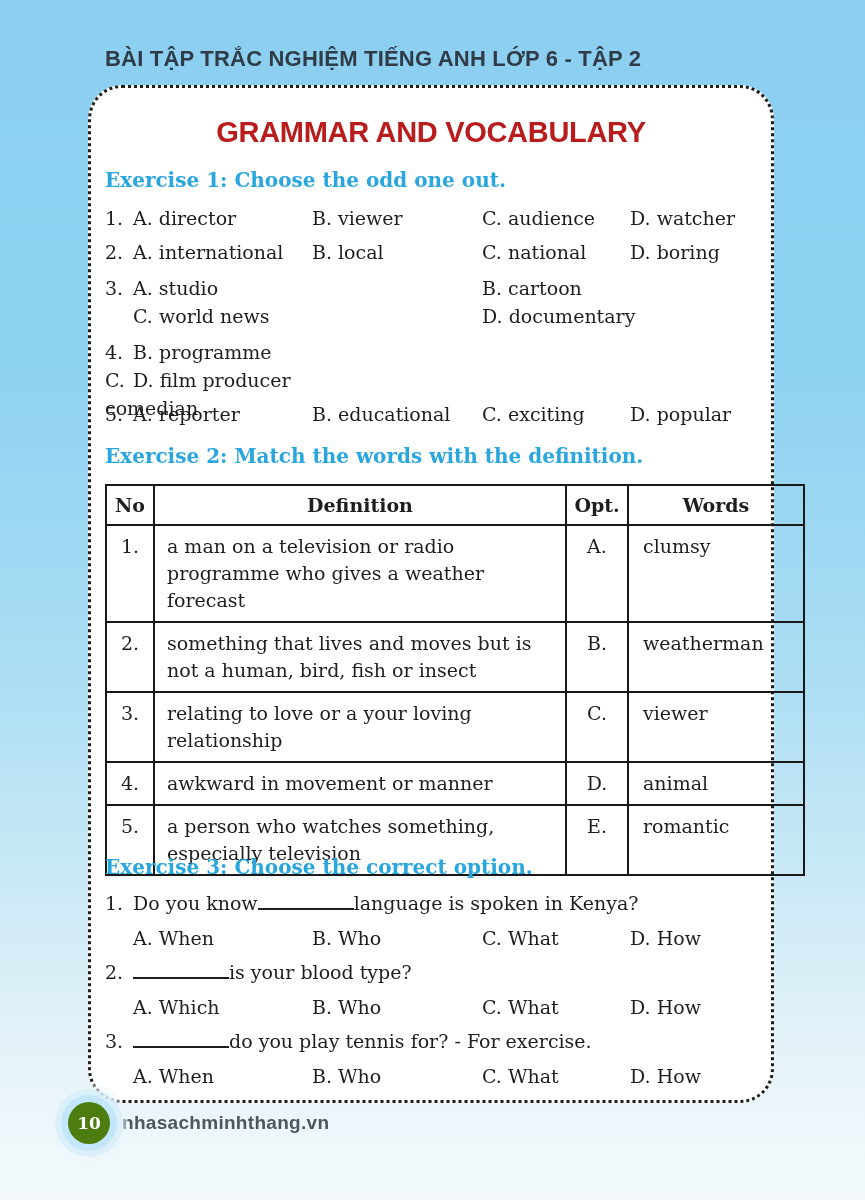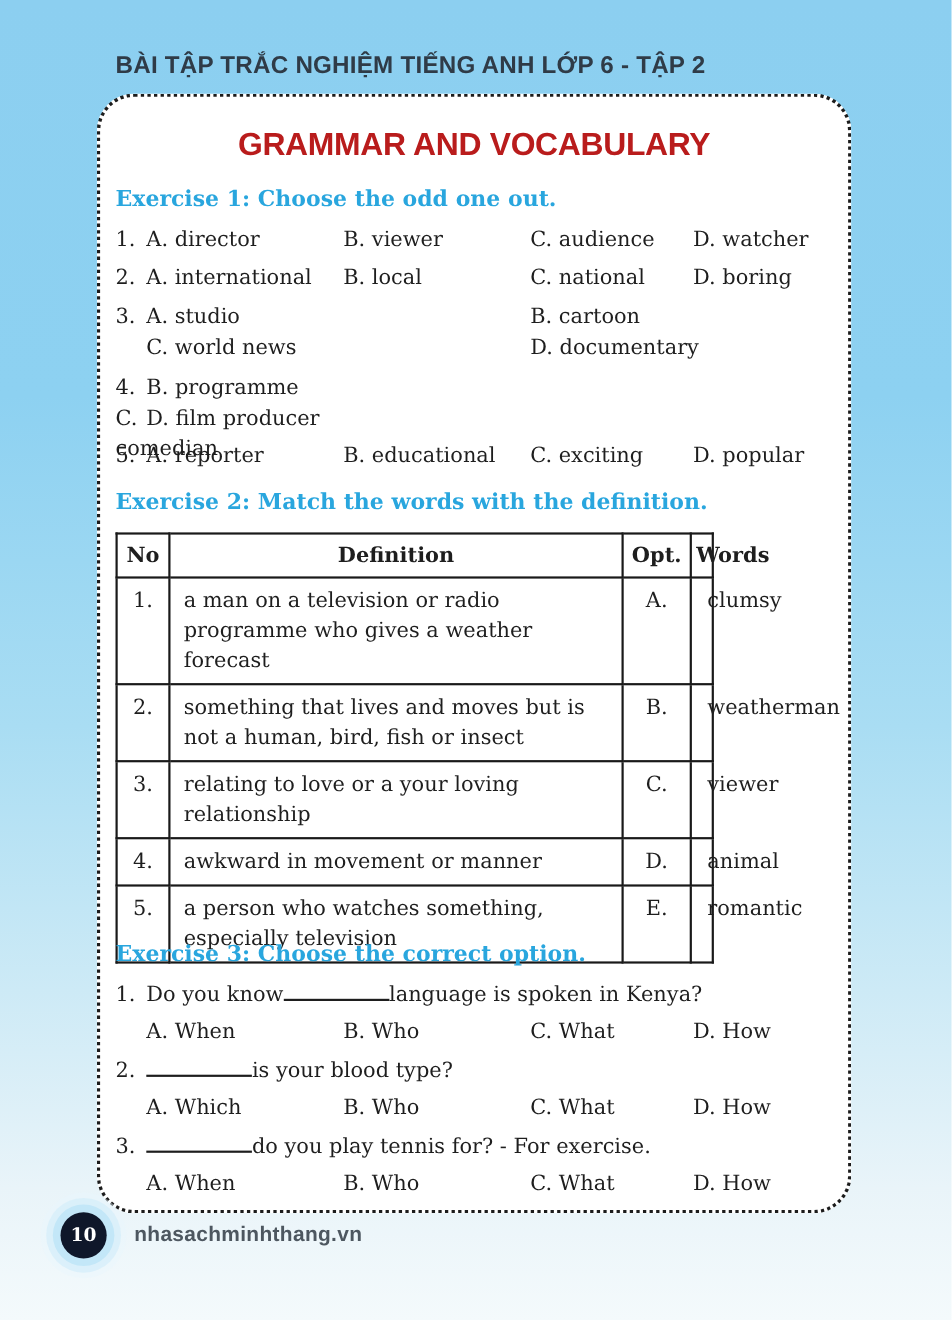--- a/index.html
+++ b/index.html
@@ -25,42 +25,42 @@
   }
   .ex-heading{
     position:absolute;left:14px;margin:0;
     font-family:"DejaVu Serif", serif;font-weight:700;font-size:20px;line-height:24px;
     color:#29a6de;
   }
   #ex1-heading{top:80px;text-align:center;}
   #ex2-heading{top:356px;}
   #ex3-heading{top:767px;}
   #ex1-list{position:absolute;left:14px;top:118px;width:660px;}
-  #ex2-table{position:absolute;left:14px;top:396px;width:544px;border-collapse:collapse;table-layout:fixed;}
+  #ex2-table{position:absolute;left:14px;top:396px;width:700px;border-collapse:collapse;table-layout:fixed;}
   #ex3-list{position:absolute;left:14px;top:803px;width:660px;}
 
   .opt-row{display:grid;font-size:19px;}
   .row-four{grid-template-columns:28px 179px 170px 148px auto;height:24px;line-height:24px;margin-bottom:10px;}
   .row-two{grid-template-columns:28px 349px auto;grid-auto-rows:28px;line-height:28px;margin-bottom:8px;}
   .q-opts{grid-template-columns:28px 179px 170px 148px auto;height:24px;line-height:24px;margin-bottom:10px;}
   .q-num{display:inline-block;}
   .q-line{display:flex;align-items:baseline;height:24px;line-height:24px;font-size:19px;margin-bottom:11px;}
   .q-line .q-num{width:28px;flex-shrink:0;}
   .blank{display:inline-block;width:96px;height:17px;border-bottom:2px solid #1e1e1e;flex-shrink:0;}
 
   #ex2-table th,#ex2-table td{border:2px solid #191919;vertical-align:top;}
   #ex2-table th{font-size:19px;font-weight:700;padding:6px 4px;line-height:26px;text-align:center;}
   #ex2-table td{font-size:19px;line-height:27px;padding:7px 12px;}
   .col-no{width:48px;} .col-def{width:412px;} .col-opt{width:62px;}
   .td-no,.td-opt{text-align:center;padding:7px 2px !important;}
   .td-word{padding-left:14px !important;}
 
   .footer-badge{
-    position:absolute;left:55px;top:1102px;width:42px;height:42px;border-radius:50%;
-    background:#0f172a;color:#ffffff;display:flex;align-items:center;justify-content:center;
+    position:absolute;left:68px;top:1102px;width:42px;height:42px;border-radius:50%;
+    background:#4d7c0f;color:#ffffff;display:flex;align-items:center;justify-content:center;
     font-family:"DejaVu Serif", serif;font-weight:700;font-size:17px;
     box-shadow:0 0 0 7px #c3e7f8,0 0 0 13px rgba(214,238,250,.78),0 0 0 18px rgba(232,246,252,.45);
     z-index:3;
     text-align:right;
   }
   .footer-url{
     position:absolute;left:122px;top:1112px;
     font-family:"Liberation Sans", sans-serif;font-size:19px;font-weight:600;
     color:#4d5760;letter-spacing:.3px;
   }

